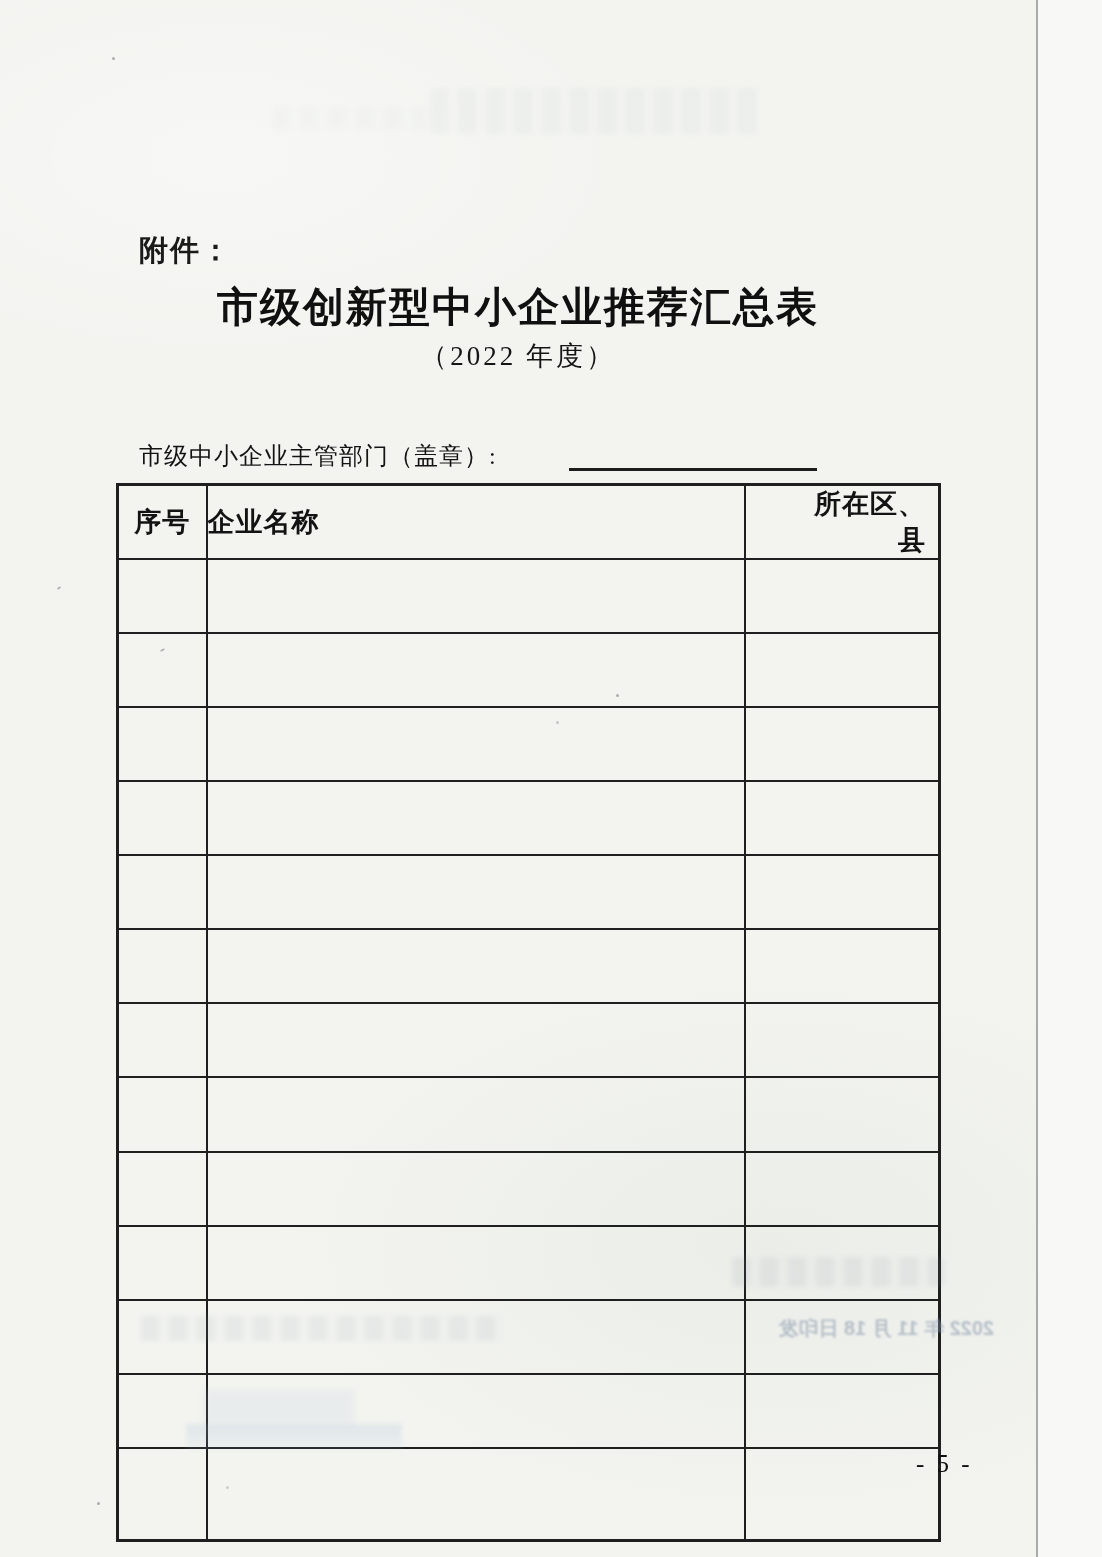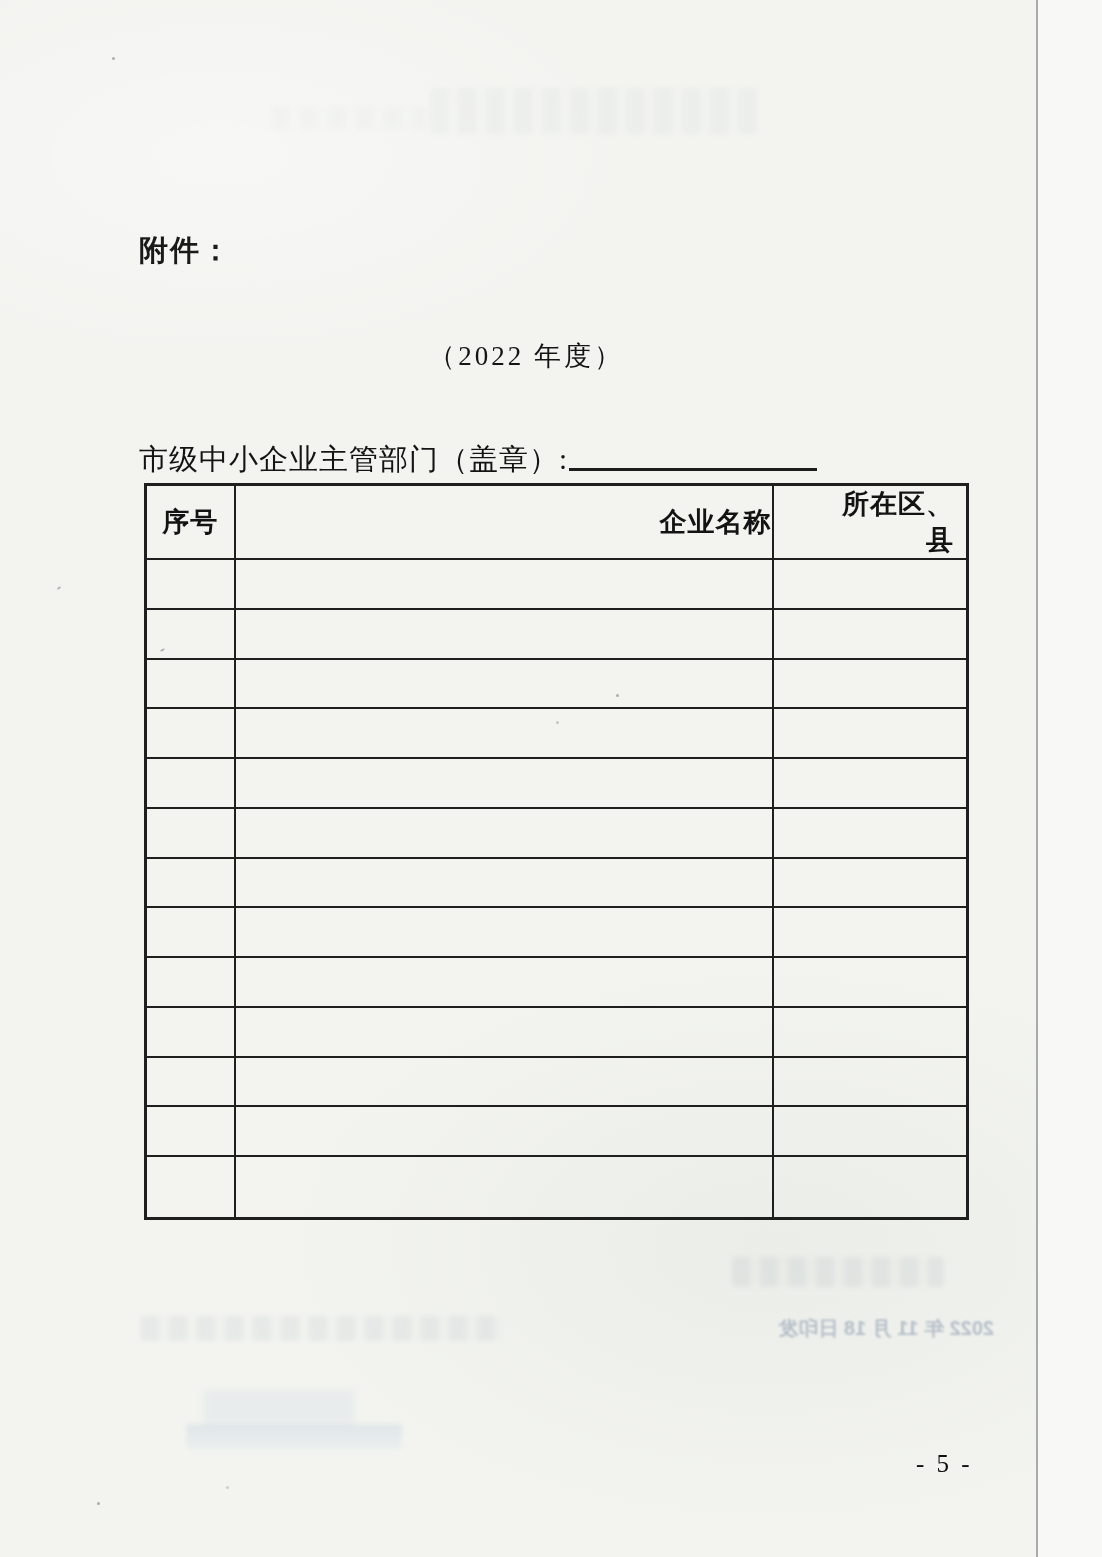--- a/index.html
+++ b/index.html
@@ -25,46 +25,46 @@
   
   .edge-line{left:1036px;top:0;width:2px;height:1557px;background:#8e9393;opacity:.75;}
   .right-strip{left:1038px;top:0;width:64px;height:1557px;background:#f8f9f6;}
 
   
   .attachment{left:139px;top:231px;font-family:"Liberation Sans", sans-serif;
     font-weight:bold;font-size:29px;color:var(--ink);letter-spacing:2px;text-align:right;}
   .title{left:0;top:280px;width:1036px;text-align:center;
     font-family:"DejaVu Serif", serif;font-weight:900;font-size:41px;color:#101010;
     letter-spacing:2px;}
-  .subtitle{left:8px;top:338px;width:1036px;text-align:center;
+  .subtitle{left:0;top:338px;width:1036px;text-align:center;
     font-family:"Liberation Serif", serif;font-size:27px;color:#151515;letter-spacing:3px;}
   .stamp-line{left:139px;top:440px;font-family:"Liberation Serif", serif;
-    font-size:29px;color:#141414;letter-spacing:1px;}
+    font-size:24px;color:#141414;letter-spacing:1px;}
   .stamp-underline{left:569px;top:468px;width:248px;height:3px;background:#1c1c1c;}
 
   
   table.roster{
-    position:absolute;left:144px;top:483px;
-    width:822px;height:737px;
+    position:absolute;left:116px;top:483px;
+    width:822px;height:1059px;
     border-collapse:collapse;table-layout:fixed;
     background:transparent;
   }
   table.roster th, table.roster td{
     border:2px solid var(--line);
     background:transparent;
   }
   table.roster{border:3px solid var(--line);}
   table.roster thead tr{height:66px;}
   th{
     font-family:"Liberation Sans", sans-serif;
     font-weight:bold;font-size:27px;color:#131313;
     letter-spacing:1px;vertical-align:middle;
   }
   th.c-index{text-align:center;}
-  th.c-name{text-align:right;margin-left:44px;}
+  th.c-name{text-align:left;margin-left:44px;}
   th.c-district{text-align:right;padding-right:12px;padding-left:44px;}
 
   
   .ghost-smudge{
     background:repeating-linear-gradient(90deg,
       rgba(125,140,160,.30) 0px, rgba(125,140,160,.30) 18px,
       rgba(125,140,160,.06) 18px, rgba(125,140,160,.06) 28px);
     filter:blur(2.5px);border-radius:4px;
   }
   .ghost-top-a{left:430px;top:88px;width:330px;height:46px;opacity:.18;}
@@ -100,20 +100,21 @@
 
 <div class="scan">
 
   <div class="abs right-strip"></div>
   <div class="abs edge-line"></div>
 
   <div class="abs ghost-smudge ghost-top-a"></div>
   <div class="abs ghost-smudge ghost-top-b"></div>
 
   <div class="abs attachment">附件：</div>
+  <div class="abs title">市级创新型中小企业推荐汇总表</div>
   <div class="abs subtitle">（2022 年度）</div>
 
   <div class="abs stamp-line">市级中小企业主管部门（盖章）:</div>
   <div class="abs stamp-underline"></div>
 
   <table class="roster">
     <colgroup>
       <col style="width:89px">
       <col style="width:538px">
       <col style="width:195px">

